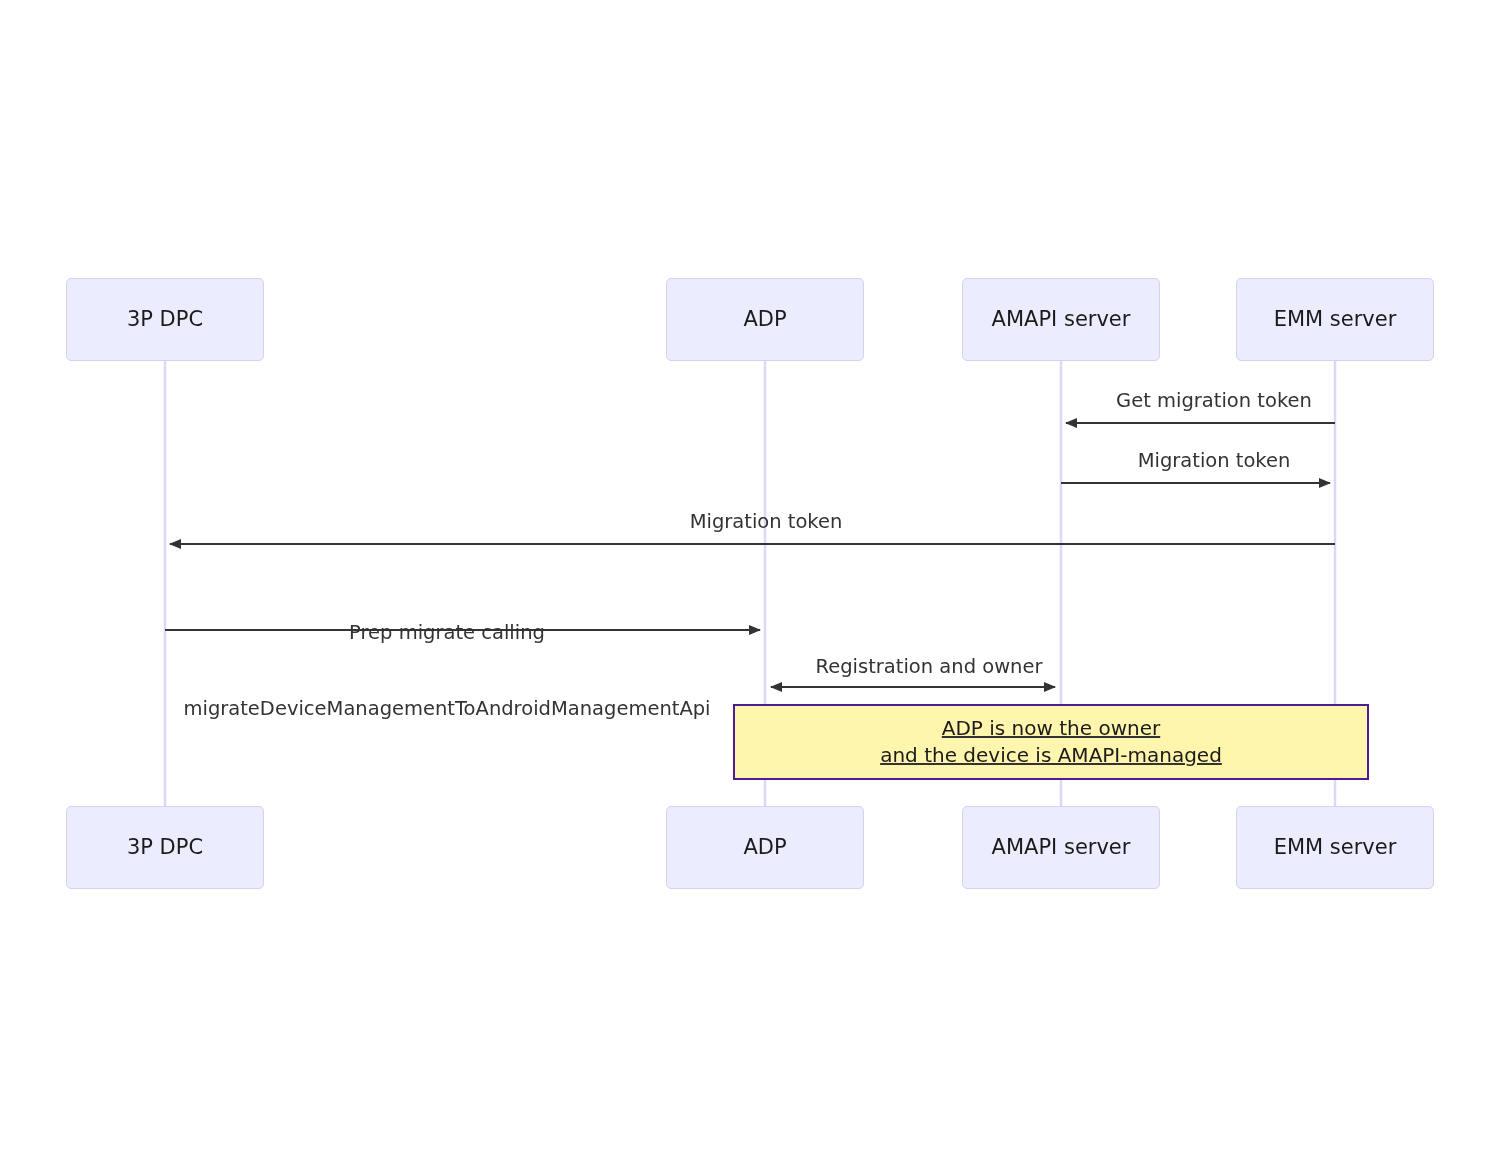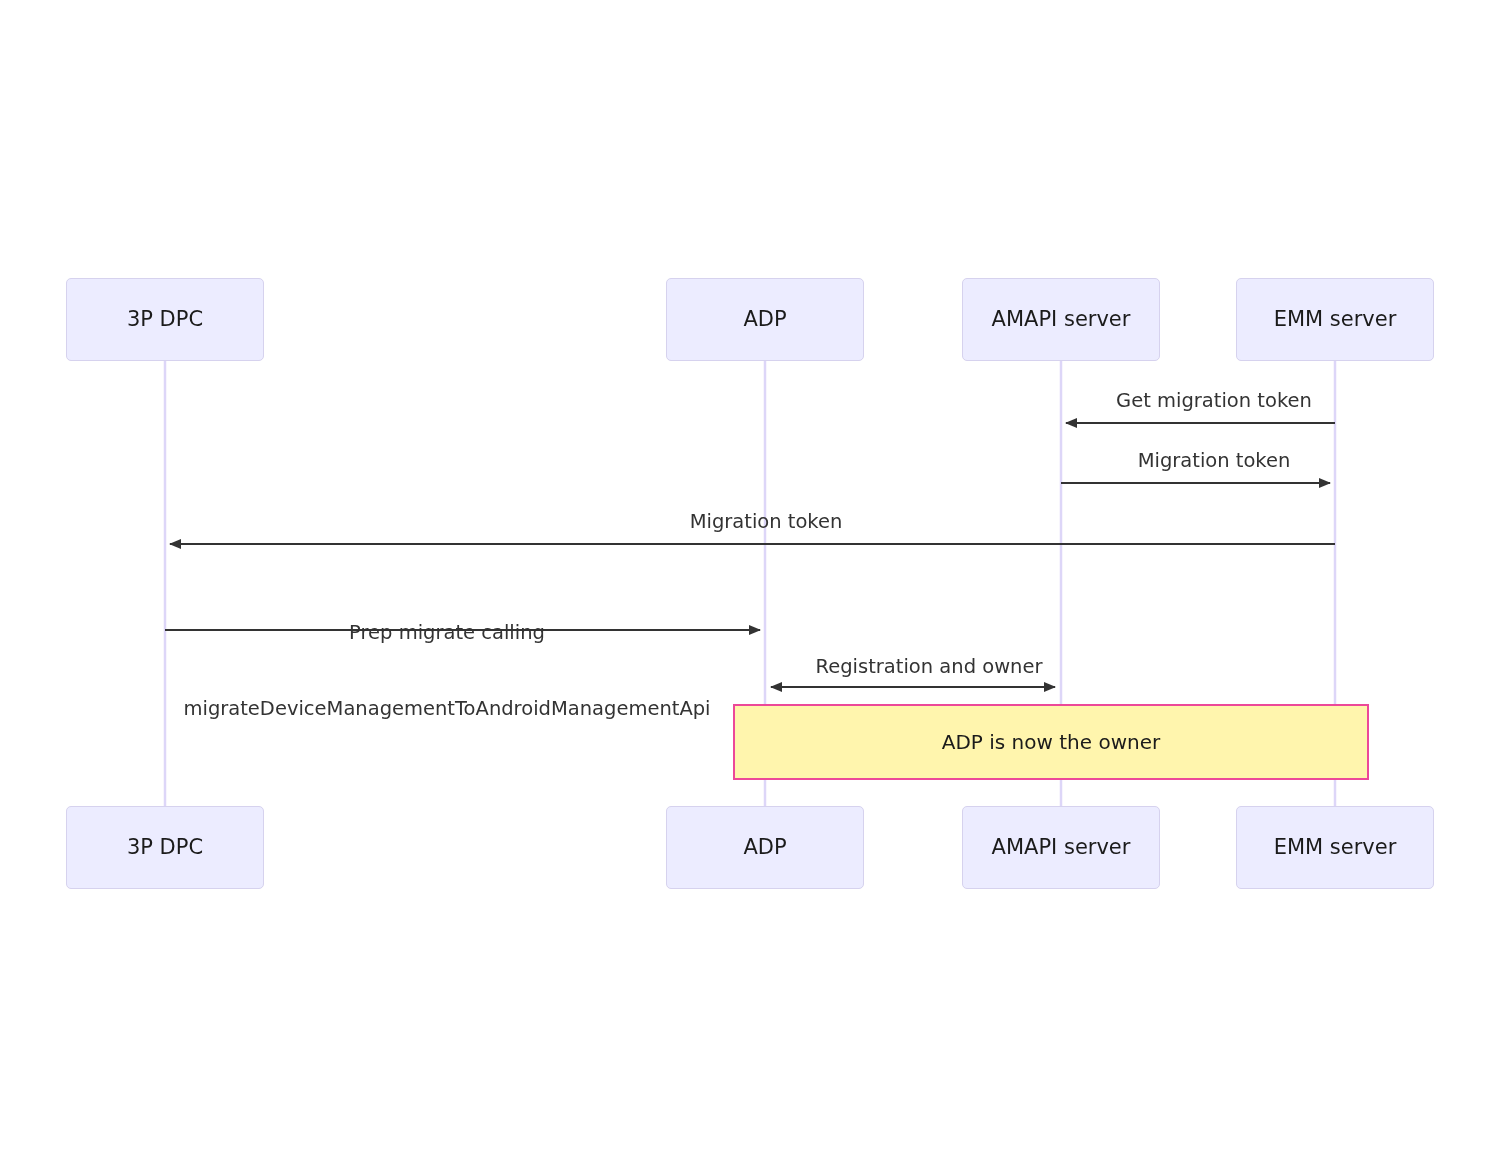--- a/index.html
+++ b/index.html
@@ -49,26 +49,27 @@
     color: #333333;
     line-height: 1.3;
     white-space: pre;
     pointer-events: none;
     margin-left: 16px;
   }
   .note-box {
     position: absolute;
     box-sizing: border-box;
     background: #fff5ad;
-    border: 2px solid #ec4899;
+    border: 2px solid #4c1d95;
     display: flex;
     flex-direction: column;
     align-items: center;
     justify-content: center;
     text-align: center;
+    text-decoration: underline;
   }
   .note-line {
     font-size: 20px;
     color: #1b1b1b;
     line-height: 1.35;
   }
 </style>
 </head>
 <body>
 
@@ -125,20 +126,21 @@
 
   <div class="msg-label" style="left:165px; top:569px; width:532px;">
     <div>Prep migrate calling</div>
     <div>migrateDeviceManagementToAndroidManagementApi</div>
   </div>
 
   <div class="msg-label" style="left:765px; top:654px; width:296px;">Registration and owner</div>
 
   <div class="note-box" style="left:733px; top:704px; width:636px; height:76px;">
     <div class="note-line">ADP is now the owner</div>
+    <div class="note-line">and the device is AMAPI-managed</div>
   </div>
 
   <div class="participant-box" style="left:66px; top:806px; width:198px; height:83px;">
     <span class="participant-label">3P DPC</span>
   </div>
   <div class="participant-box" style="left:666px; top:806px; width:198px; height:83px;">
     <span class="participant-label">ADP</span>
   </div>
   <div class="participant-box" style="left:962px; top:806px; width:198px; height:83px;">
     <span class="participant-label">AMAPI server</span>

